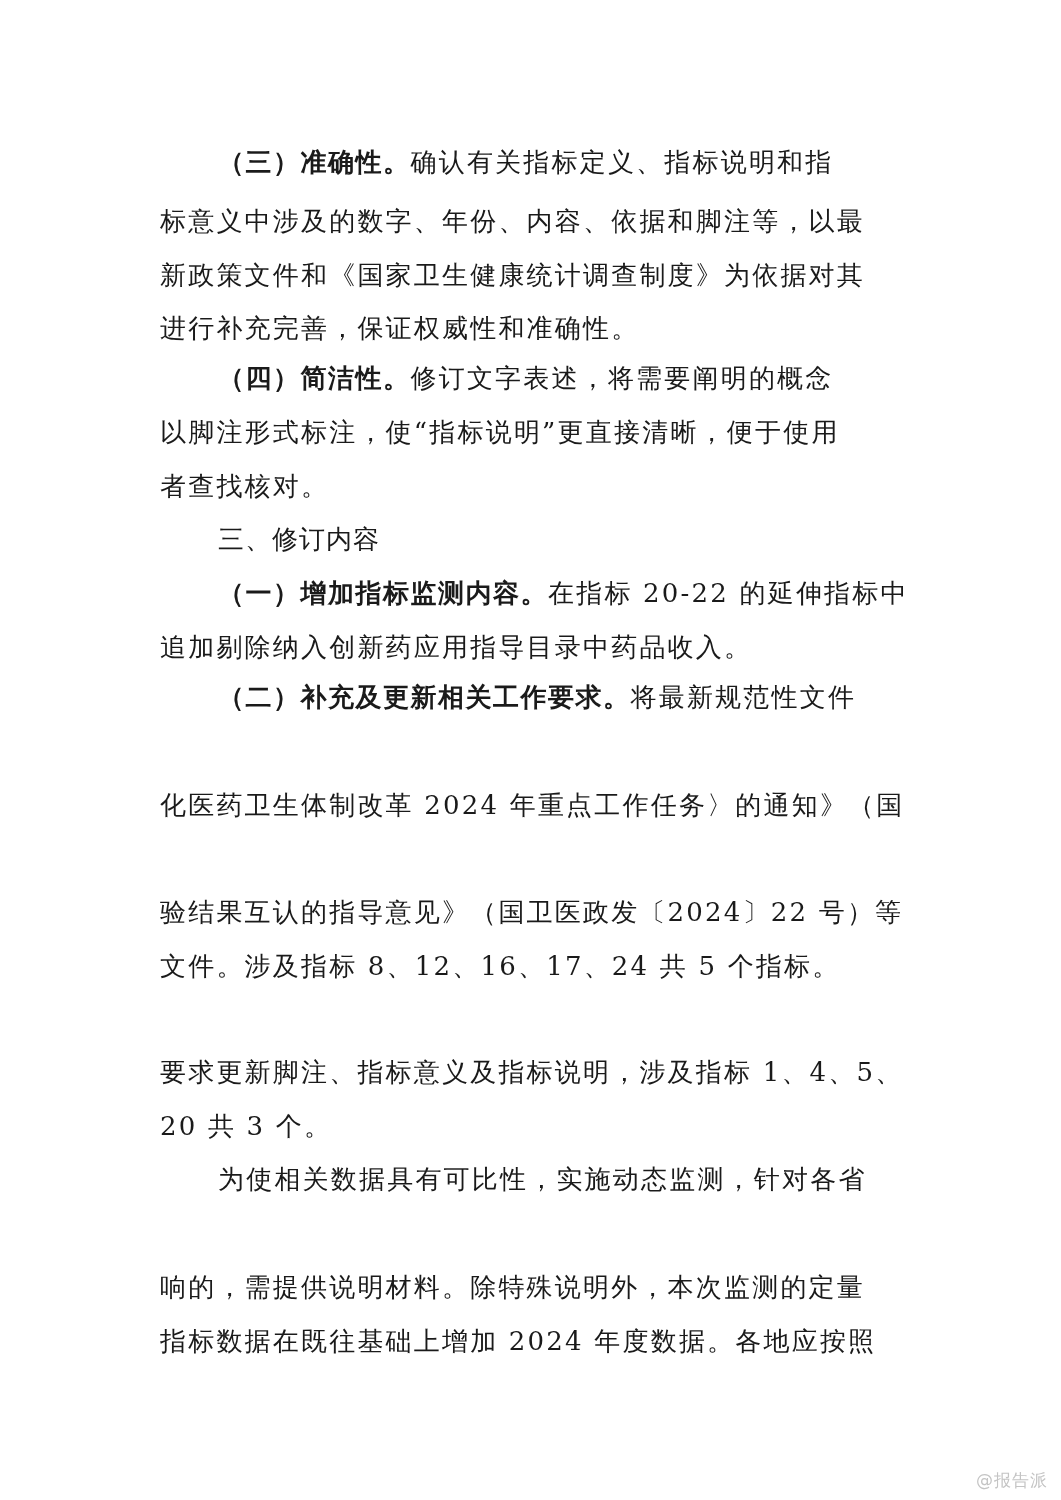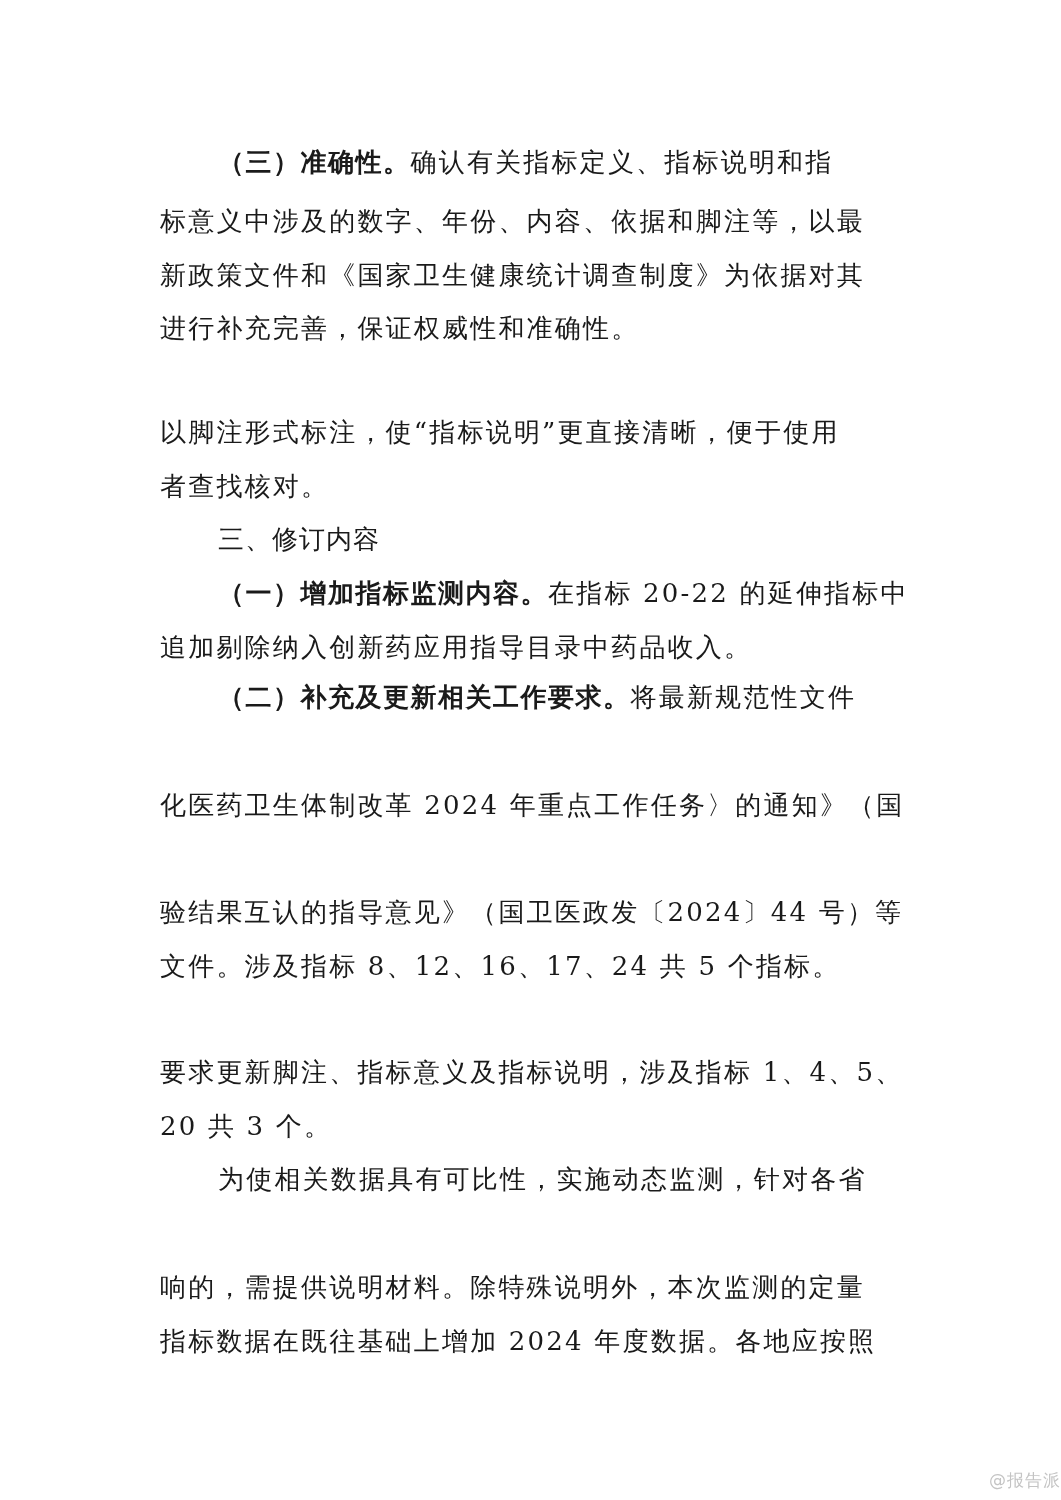--- a/index.html
+++ b/index.html
@@ -15,46 +15,47 @@
     width: 740px;
     font-size: 26px;
     line-height: 40px;
     white-space: nowrap;
     letter-spacing: 2.2px;
   }
   .line.indent { left: 218px; }
   .line.heading { left: 218px; font-family: "DejaVu Sans", "Liberation Sans", sans-serif; letter-spacing: 1px; }
   .b { font-weight: bold; font-family: "DejaVu Sans", "Liberation Sans", sans-serif; letter-spacing: 1.5px; }
   .watermark {
-    position: absolute; right: 0; bottom: 8px;
+    position: absolute; right: 13px; bottom: 8px;
     font-family: "DejaVu Sans", "Liberation Sans", sans-serif;
     font-size: 17px; color: #c4c4c4; letter-spacing: 1px;
   }
 </style>
 </head>
 <body>
 
 <div class="page">
 
   <div class="line indent" style="top:142px"><span class="b">（三）准确性。</span><span>确认有关指标定义、指标说明和指</span></div>
   <div class="line" style="top:201px">标意义中涉及的数字、年份、内容、依据和脚注等，以最</div>
   <div class="line" style="top:308px">进行补充完善，保证权威性和准确性。</div>
   <div class="line" style="top:255px">新政策文件和《国家卫生健康统计调查制度》为依据对其</div>
 
+  <div class="line indent" style="top:358px"><span class="b">（四）简洁性。</span><span>修订文字表述，将需要阐明的概念</span></div>
   <div class="line" style="top:412px">以脚注形式标注，使“指标说明”更直接清晰，便于使用</div>
   <div class="line" style="top:466px">者查找核对。</div>
 
   <div class="line heading" style="top:519px">三、修订内容</div>
 
   <div class="line indent" style="top:573px"><span class="b">（一）增加指标监测内容。</span><span>在指标 20-22 的延伸指标中</span></div>
   <div class="line" style="top:627px">追加剔除纳入创新药应用指导目录中药品收入。</div>
 
   <div class="line indent" style="top:677px"><span class="b">（二）补充及更新相关工作要求。</span><span>将最新规范性文件</span></div>
   <div class="line" style="top:785px">化医药卫生体制改革 2024 年重点工作任务〉的通知》（国</div>
-  <div class="line" style="top:892px">验结果互认的指导意见》（国卫医政发〔2024〕44 号）等</div>
+  <div class="line" style="top:892px">验结果互认的指导意见》（国卫医政发〔2024〕22 号）等</div>
   <div class="line" style="top:946px">文件。涉及指标 8、12、16、17、24 共 5 个指标。</div>
 
   <div class="line" style="top:1052px">要求更新脚注、指标意义及指标说明，涉及指标 1、4、5、</div>
   <div class="line" style="top:1106px">20 共 3 个。</div>
 
   <div class="line indent" style="top:1159px">为使相关数据具有可比性，实施动态监测，针对各省</div>
   <div class="line" style="top:1267px">响的，需提供说明材料。除特殊说明外，本次监测的定量</div>
   <div class="line" style="top:1321px">指标数据在既往基础上增加 2024 年度数据。各地应按照</div>
 
   <div class="watermark">@报告派</div>

